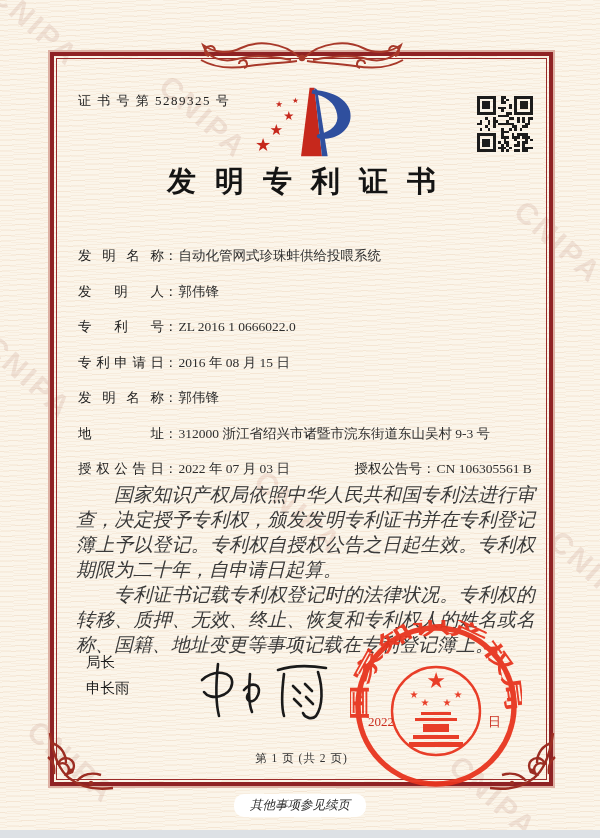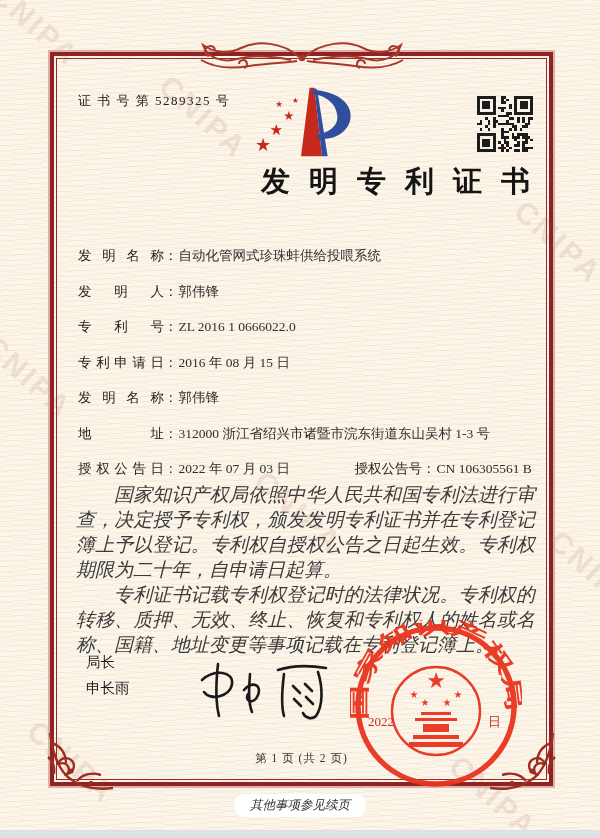--- a/index.html
+++ b/index.html
@@ -36,21 +36,21 @@
   .corner-bl { left:-9px; bottom:-11px; }
   .corner-br { right:-9px; bottom:-11px; transform:scaleX(-1); }
 
   .cert-no {
     position:absolute; left:24px; top:36px; font-size:13px; color:#222; letter-spacing:1.5px;
   }
   .qr { position:absolute; right:16px; top:40px; width:56px; height:56px; fill:#1c1c1c; shape-rendering:crispEdges; }
   .logo { position:absolute; left:50%; transform:translateX(-50%); top:28px; width:106px; height:76px; }
 
   .title {
-    position:absolute; top:106px; left:0; width:100%; text-align:right;
+    position:absolute; top:106px; left:0; width:100%; text-align:center;
     font-size:29px; font-weight:600; color:#141414; letter-spacing:19px; text-indent:19px;
   }
 
   .fields { position:absolute; left:24px; top:191px; right:14px; font-size:13.5px; color:#2a2a2a; }
   .frow { margin-bottom:17.5px; height:18px; white-space:nowrap; }
   .flabel { display:inline-block; width:86px; text-align:justify; text-align-last:justify; color:#1e1e1e; }
   .fcolon { margin:0 1px 0 0; }
   .fvalue { color:#2e2e2e; }
   .fvalue-fixed { display:inline-block; width:176px; }
 
@@ -371,21 +371,21 @@
       <div class="frow">
         <span class="flabel">专利号</span><span class="fcolon">：</span><span class="fvalue">ZL 2016 1 0666022.0</span>
       </div>
       <div class="frow">
         <span class="flabel">专利申请日</span><span class="fcolon">：</span><span class="fvalue">2016 年 08 月 15 日</span>
       </div>
       <div class="frow">
         <span class="flabel">发明名称</span><span class="fcolon">：</span><span class="fvalue">郭伟锋</span>
       </div>
       <div class="frow">
-        <span class="flabel">地址</span><span class="fcolon">：</span><span class="fvalue">312000 浙江省绍兴市诸暨市浣东街道东山吴村 1-3 号</span>
+        <span class="flabel">地址</span><span class="fcolon">：</span><span class="fvalue">312000 浙江省绍兴市诸暨市浣东街道东山吴村 9-3 号</span>
       </div>
       <div class="frow">
         <span class="flabel">授权公告日</span><span class="fcolon">：</span><span class="fvalue fvalue-fixed">2022 年 07 月 03 日</span><span class="flabel" style="width:auto;">授权公告号</span><span class="fcolon">：</span><span class="fvalue">CN 106305561 B</span>
       </div>
     </div>
 
     <div class="body-text">
       <p>国家知识产权局依照中华人民共和国专利法进行审查，决定授予专利权，颁发发明专利证书并在专利登记簿上予以登记。专利权自授权公告之日起生效。专利权期限为二十年，自申请日起算。</p>
       <p>专利证书记载专利权登记时的法律状况。专利权的转移、质押、无效、终止、恢复和专利权人的姓名或名称、国籍、地址变更等事项记载在专利登记簿上。</p>
     </div>

